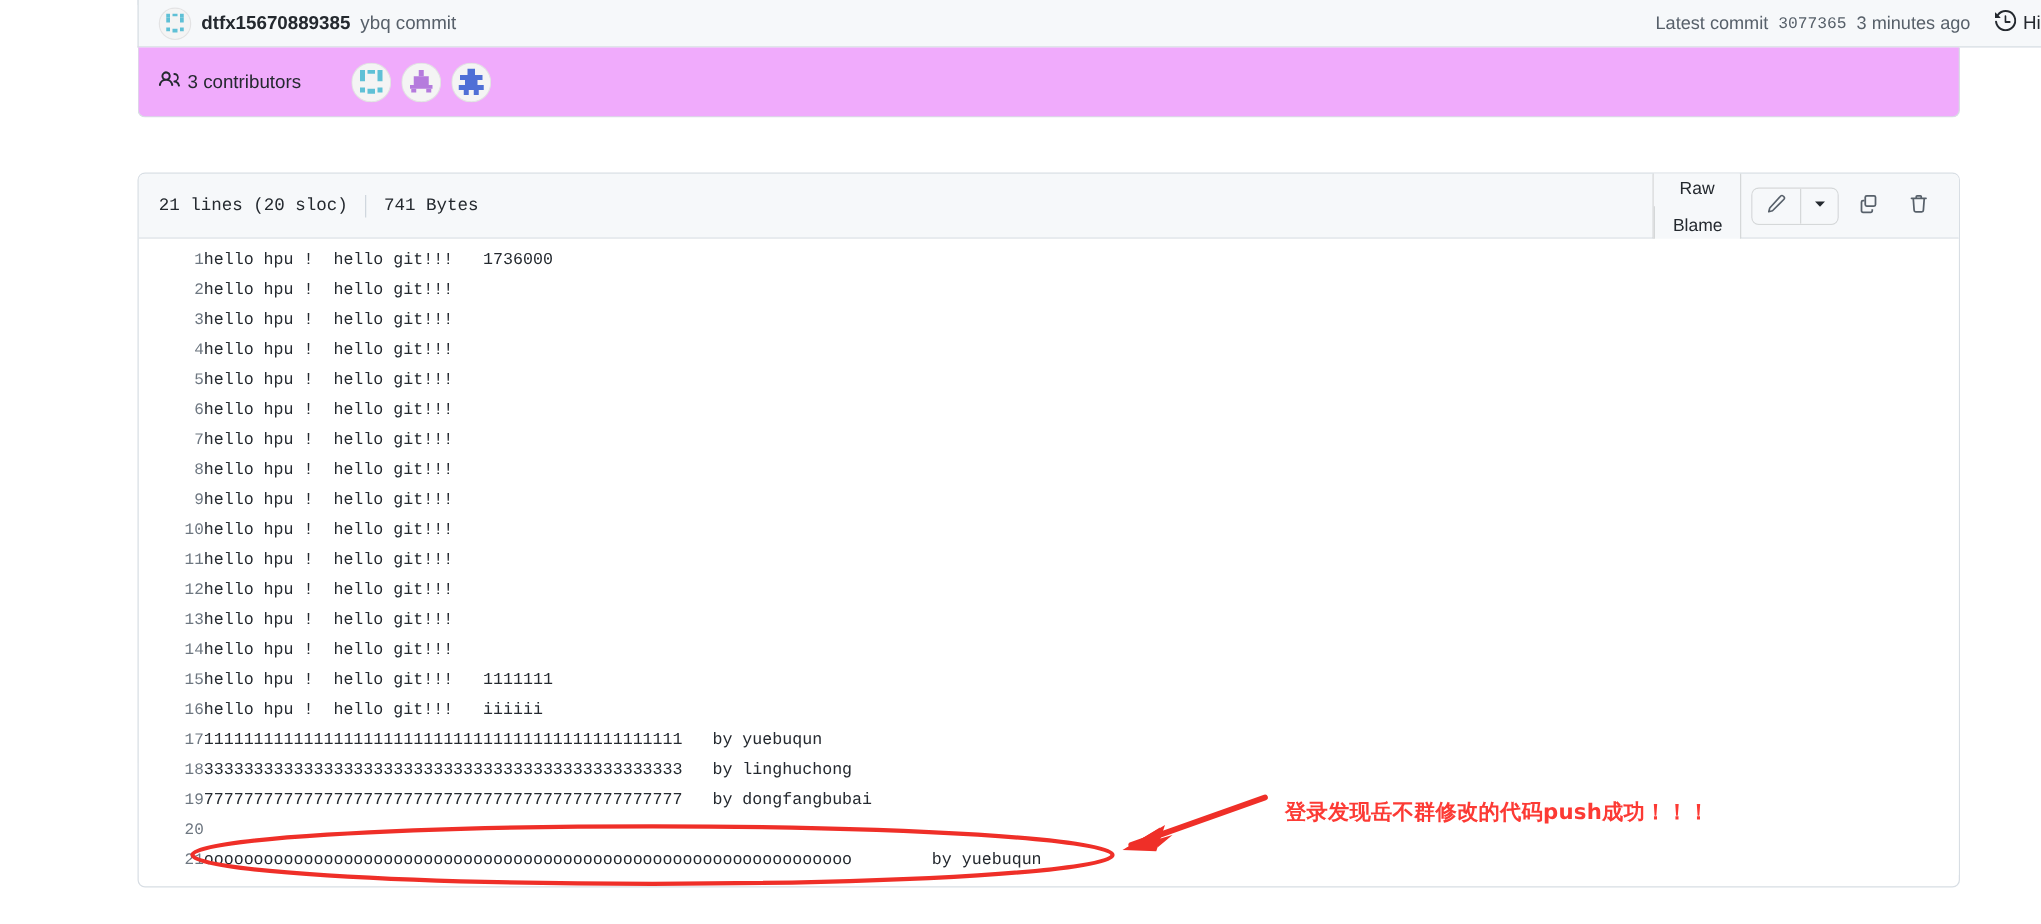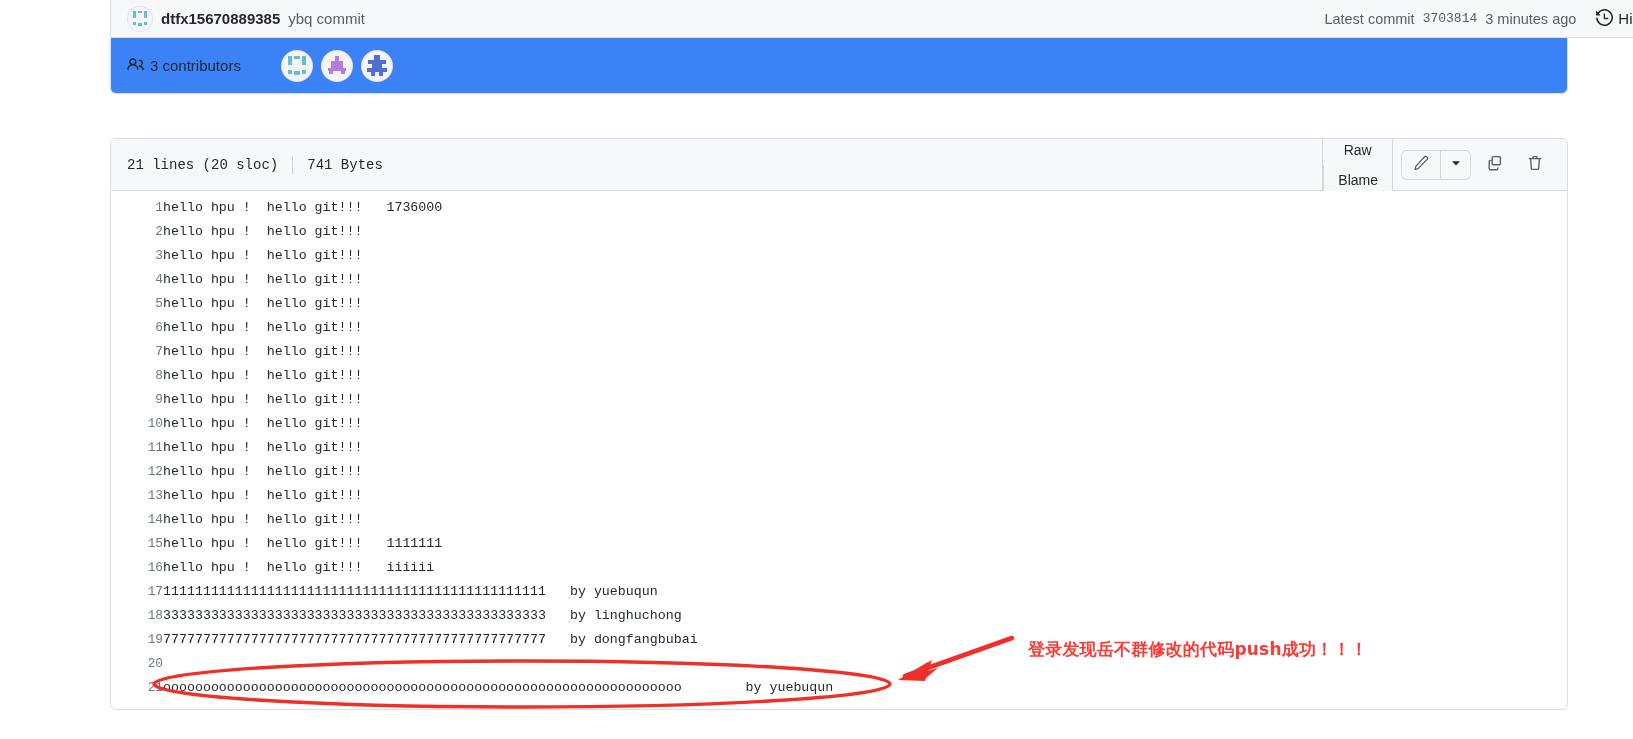--- a/index.html
+++ b/index.html
@@ -105,21 +105,21 @@
     cursor: pointer;
   }
 
   
   .contrib-bar {
     position: absolute;
     left: 110px;
     top: 38px;
     width: 1458px;
     height: 56px;
-    background: #3b82f6;
+    background: #f0abfc;
     border-left: 1px solid #d8dee4;
     border-right: 1px solid #d8dee4;
     border-bottom: 1px solid #d8dee4;
     border-bottom-left-radius: 6px;
     border-bottom-right-radius: 6px;
     box-sizing: border-box;
     display: flex;
     align-items: center;
     padding: 0 16px;
     gap: 24px;
@@ -319,21 +319,21 @@
               <rect x="16" y="15" width="3" height="3"></rect>
             <rect x="10" y="16" width="4" height="3"></rect>
           </g>
         </svg>
       </div>
       <span class="commit-author">dtfx15670889385</span>
       <span class="commit-msg">ybq commit</span>
     </div>
     <div class="commit-right">
       <span>Latest commit</span>
-      <span class="sha">3703814</span>
+      <span class="sha">3077365</span>
       <span>3 minutes ago</span>
       <span class="history-link">
         <span>
           <svg width="17" height="17" viewBox="0 0 16 16" fill="#24292f" aria-hidden="true">
             <path d="M1.643 3.143 0.427 1.927A.25.25 0 0 0 0 2.104V5.75c0 .138.112.25.25.25h3.646a.25.25 0 0 0 .177-.427L2.715 4.215a6.5 6.5 0 1 1-1.18 4.458.75.75 0 1 0-1.492.164A8 8 0 1 0 1.643 3.143Z"></path>
             <path d="M7.75 4a.75.75 0 0 1 .75.75v3.5h2.5a.75.75 0 0 1 0 1.5h-3a.75.75 0 0 1-.75-.75v-4.25A.75.75 0 0 1 7.75 4Z"></path>
           </svg>
         </span>
         <span>History</span>
       </span>

